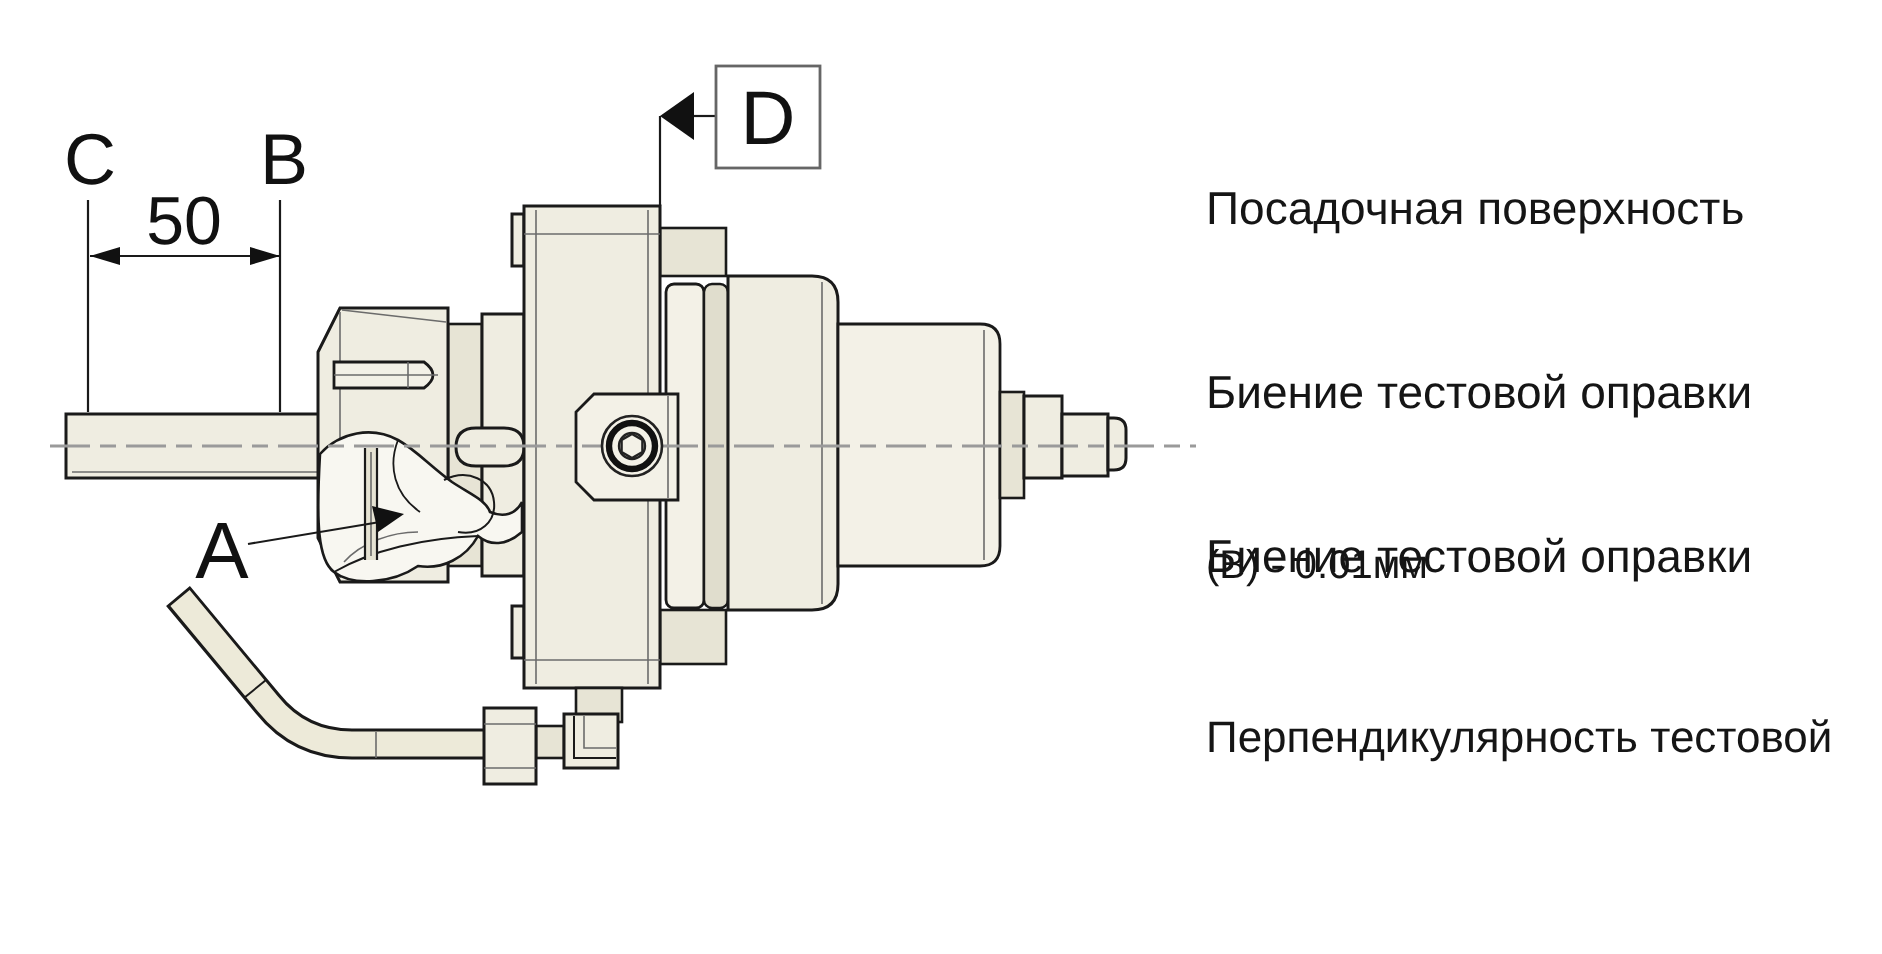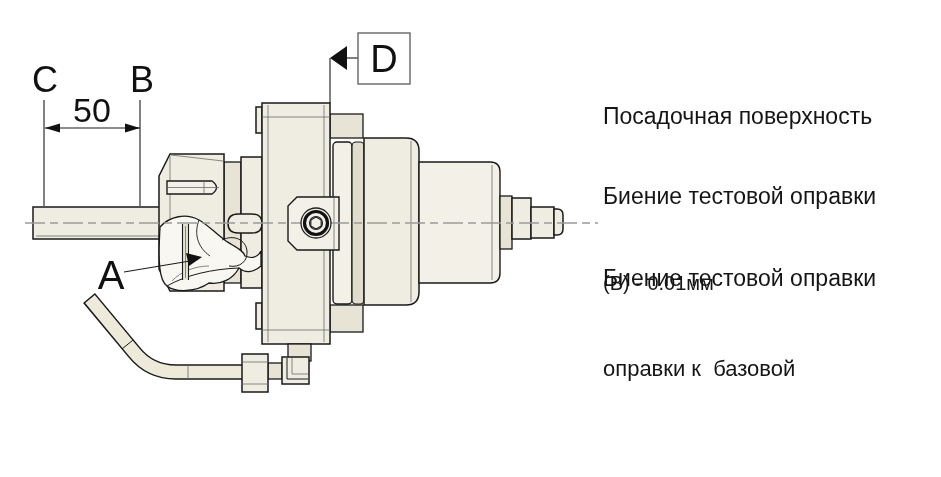--- a/index.html
+++ b/index.html
@@ -137,31 +137,31 @@
       <text x="384" y="72" text-anchor="middle" font-size="38" class="lbl">D</text>
     </g>
 
     <g>
       <line x1="124" y1="272" x2="190" y2="261" class="dim"></line>
       <polygon points="202,257 186,253 189,266" fill="#111"></polygon>
       <text x="111" y="289" text-anchor="middle" font-size="40" class="lbl">A</text>
     </g>
   </svg>
 
-  <div class="note" style="top:44px">
+  <div class="note" style="top:32px">
     <div>Посадочная поверхность</div>
   </div>
 
   <div class="note" style="top:124px">
     <div>Биение тестовой оправки</div>
     <div class="val">(В) - 0.01мм</div>
   </div>
 
   <div class="note" style="top:206px">
     <div>Биение тестовой оправки</div>
   </div>
 
   <div class="note narrow" style="top:296px">
-    <div>оправки к  базовой</div>
+    <div>Перпендикулярность тестовой</div>
     
   </div>
 
 </div>
 
 </body></html>

